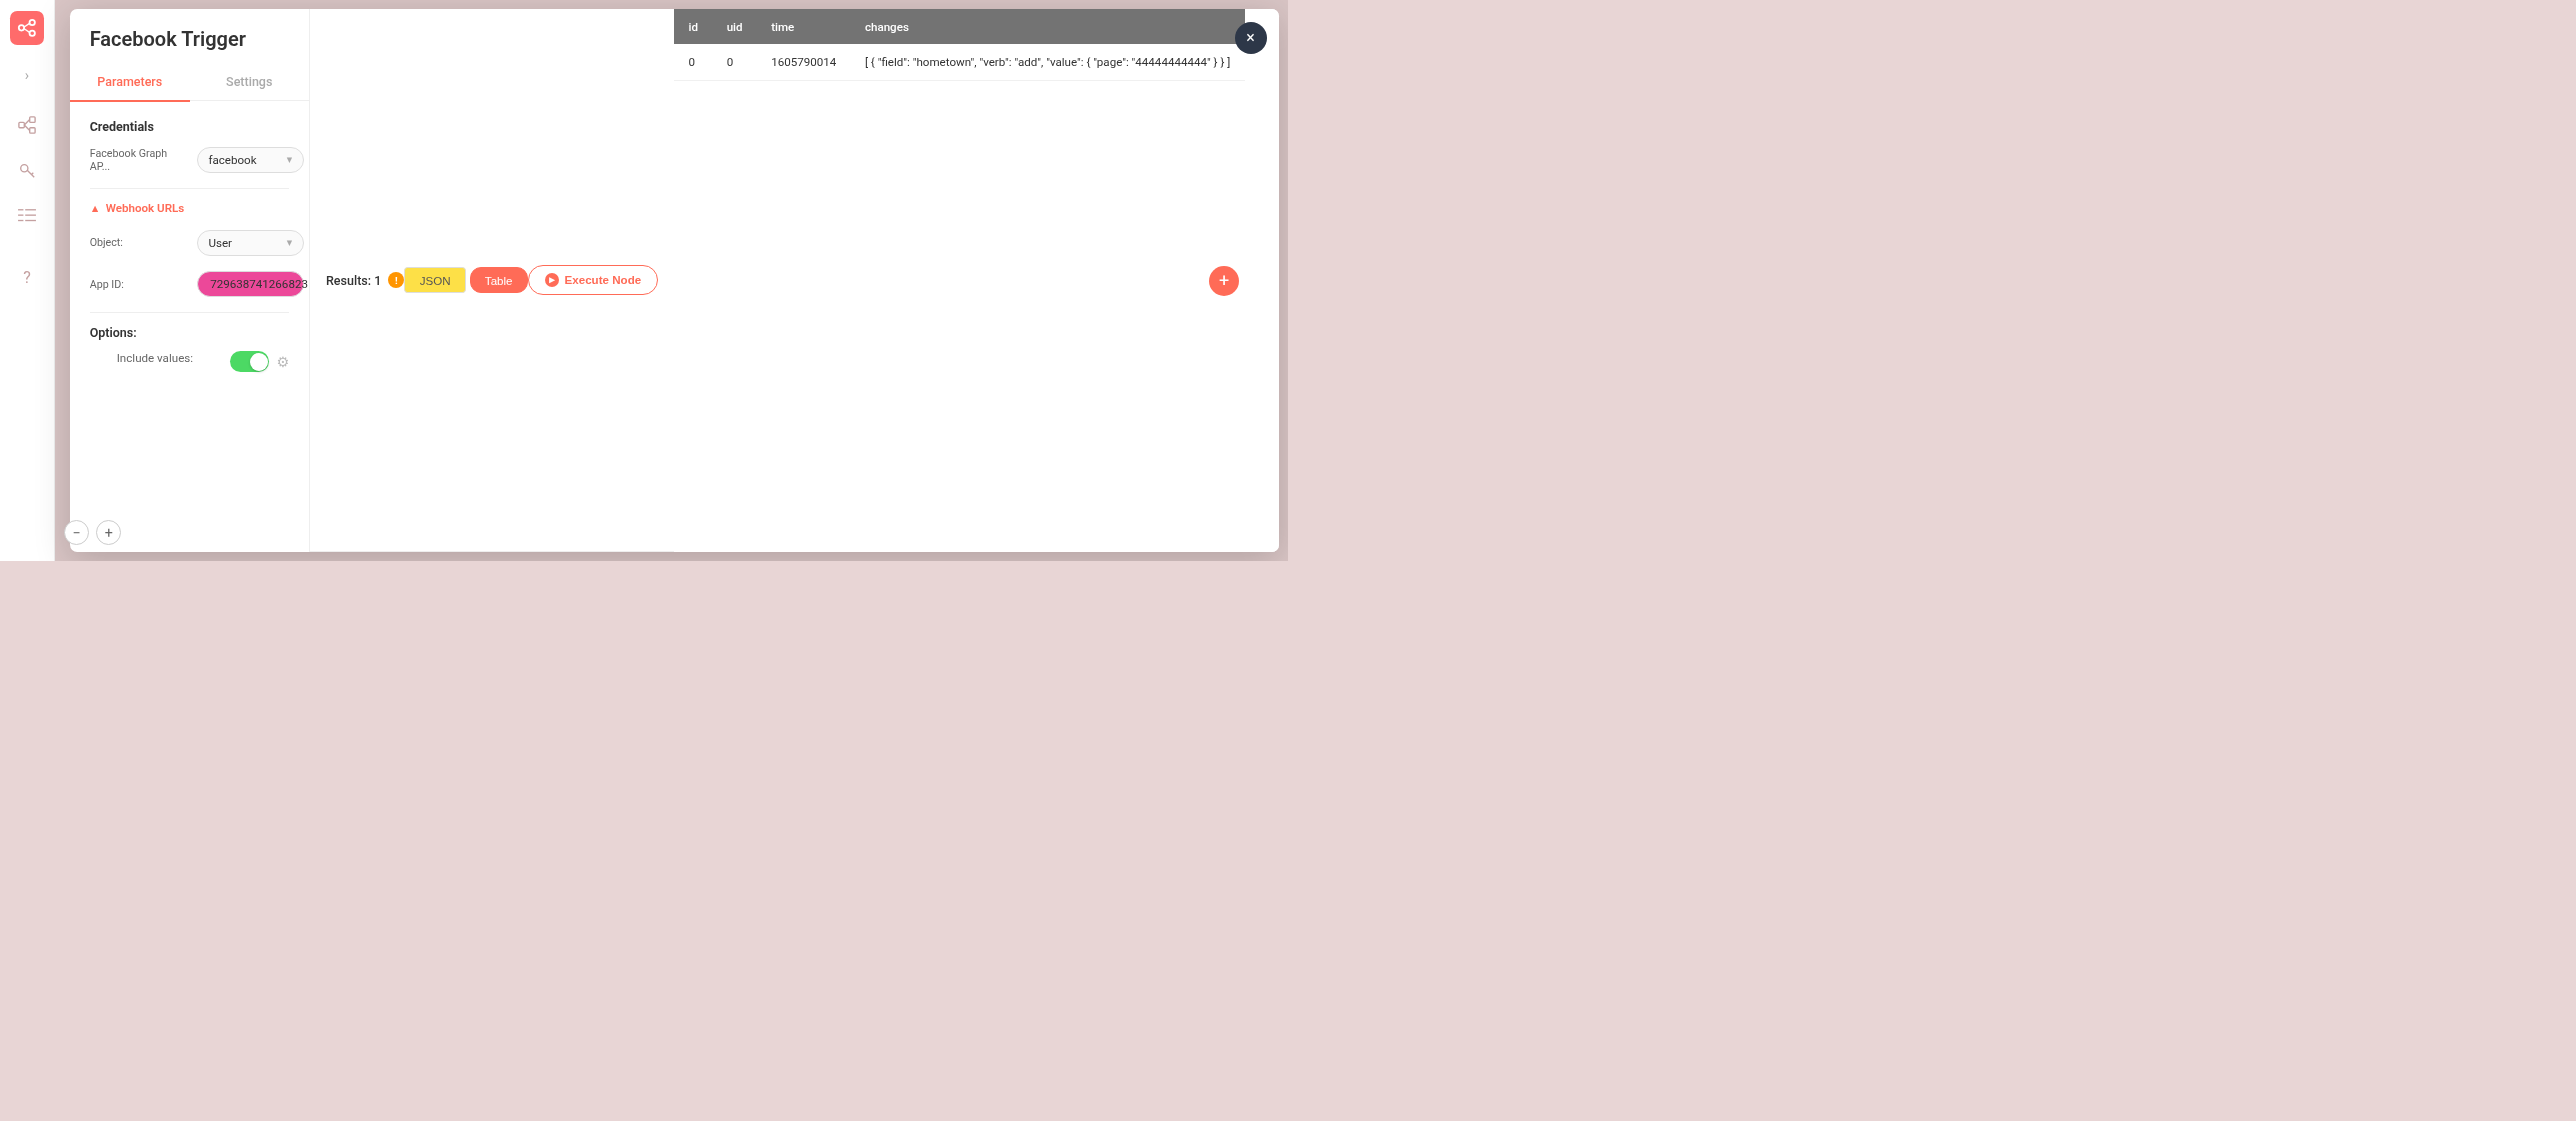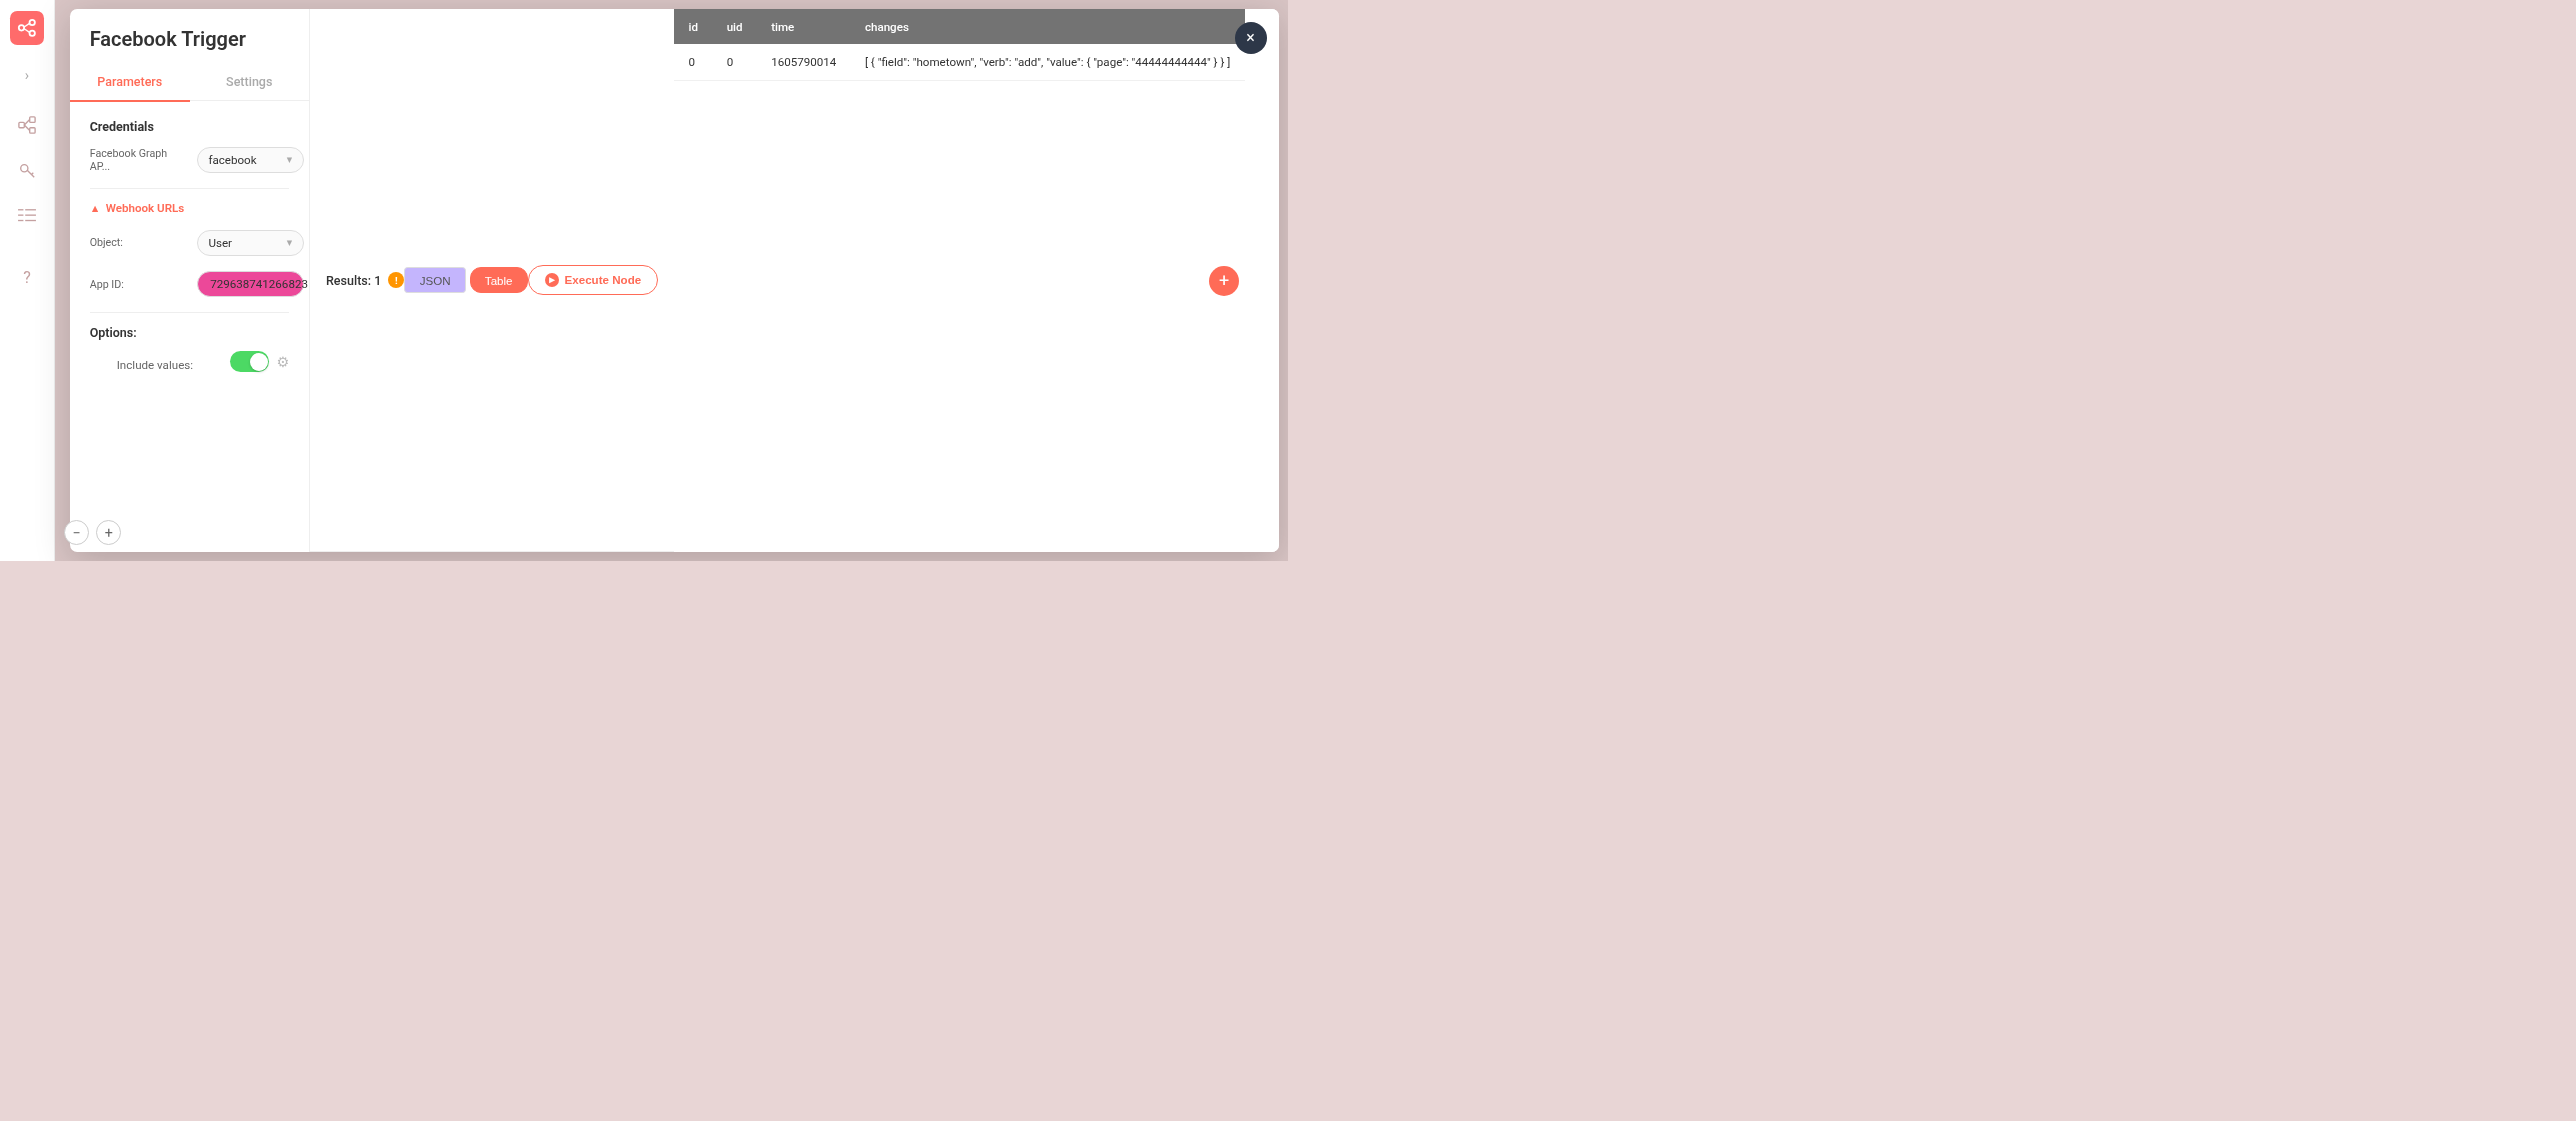--- a/index.html
+++ b/index.html
@@ -244,21 +244,21 @@
 
     .options-label {
       font-size: 12.5px;
       font-weight: 600;
       color: #333;
       margin-bottom: 10.7px;
     }
 
     .toggle-row {
       display: flex;
-      align-items: flex-end;
+      align-items: flex-start;
       justify-content: space-between;
       padding: 0 0 0 27px;
     }
 
     .toggle-label {
       font-size: 11.6px;
       color: #666;
     }
 
     .toggle-group {
@@ -330,21 +330,21 @@
       display: flex;
       gap: 3.6px;
     }
 
     .view-btn {
       padding: 5.4px 14.3px;
       border-radius: 3.6px;
       border: 0.9px solid #ddd;
       font-size: 11.6px;
       cursor: pointer;
-      background: #c4b5fd;
+      background: #fde047;
       color: #555;
     }
 
     .view-btn.active {
       background: #ff6b57;
       color: white;
       border-color: #ff6b57;
       border-radius: 11px;
     }
 

